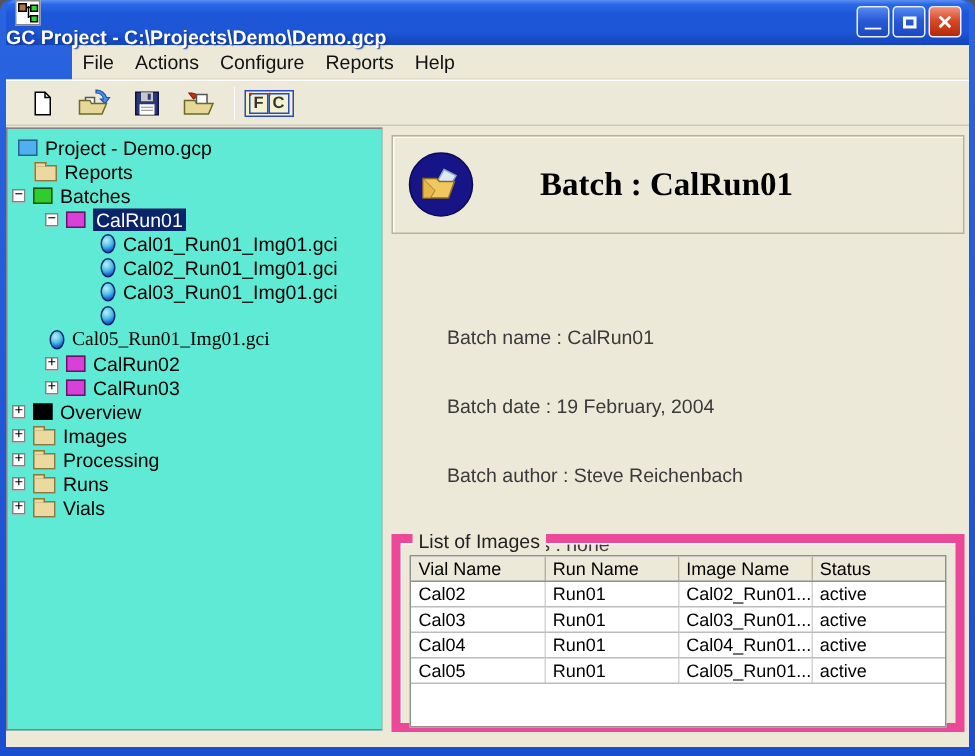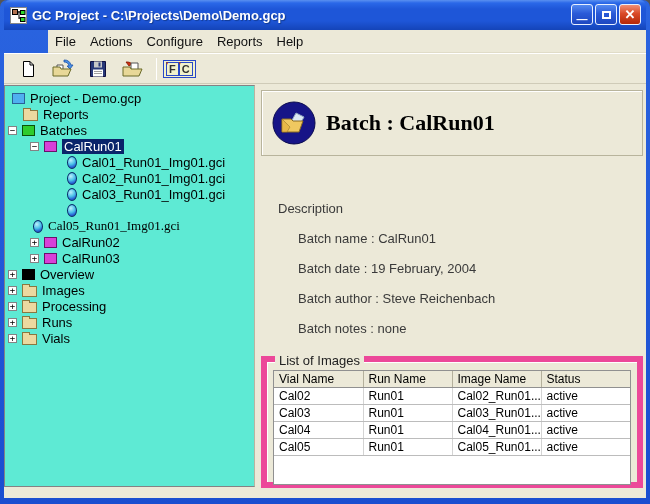--- a/index.html
+++ b/index.html
@@ -7,23 +7,24 @@
   .window{
     position:relative;width:650px;height:504px;
     font-family:"Liberation Sans",sans-serif;
     background:linear-gradient(180deg,#2a64e0,#1a4ed0);
     border-radius:7px 7px 0 0;
     padding:0 4px 5px 4px;
     overflow:hidden;
   }
   
   .titlebar{
-    height:30px;display:flex;align-items:center;position:relative;
+    height:30px;display:flex;align-items:flex-start;position:relative;
     background:linear-gradient(180deg,#5a90f0 0%,#2a68e8 10%,#1e56d8 30%,#1e56d8 70%,#1444b8 100%);
     border-radius:6px 6px 0 0;
+    flex-direction:column;
   }
   .titlebar .app-icon{width:17px;height:17px;margin:0 5px 0 6px;background:#fff;border:1px solid #888;position:relative;flex:0 0 auto;}
   .title-text{color:#fff;font-weight:bold;font-size:13px;text-shadow:1px 1px 1px #123a90;white-space:nowrap;}
   .win-controls{position:absolute;right:5px;top:4px;display:flex;gap:2px;}
   .wbtn{width:22px;height:21px;border-radius:3px;border:1px solid #e8f0ff;
     background:linear-gradient(180deg,#548af0,#2a5ad8 45%,#1e48c0);
     color:#fff;font-size:11px;display:flex;align-items:center;justify-content:center;font-weight:bold;}
   .wbtn.close{background:linear-gradient(180deg,#f09078,#da4a28 45%,#b42808);font-size:13px;}
   .wbtn.min span{margin-top:8px;font-weight:bold;}
   .wbtn.max span{width:9px;height:8px;border:2px solid #fff;display:block;}
@@ -56,24 +57,24 @@
   .ti-orb{width:10px;height:13px;border-radius:50%;border:1px solid #0a2a6a;
     background:radial-gradient(circle at 35% 30%,#bdeefb,#49c0e8 45%,#2a66d8 72%,#183a90);}
   .tlabel{margin-left:5px;}
   .tlabel.selected{background:#0a246a;color:#fff;padding:0 2px;}
   
   .hdr-box{
     position:absolute;left:257px;top:6px;width:382px;height:66px;
     border:1px solid #b8b49c;box-shadow:1px 1px 0 #fff inset;
     display:flex;align-items:center;padding-left:8px;
   }
-  .hdr-title{font-family:"Liberation Serif",serif;font-weight:bold;font-size:22px;color:#000;margin-left:8px;}
+  .hdr-title{font-family:"Liberation Serif",serif;font-weight:bold;font-size:22px;color:#000;margin-left:42px;}
   .desc{position:absolute;left:274px;top:110px;font-size:13px;color:#3a3a3a;}
   .desc .dline{height:30px;line-height:30px;}
-  .desc .field{margin-left:20px;}
+  .desc .field{margin-left:20px;margin-top:16px;}
   .groupbox{
     position:absolute;left:257px;top:272px;width:382px;height:132px;
     border:6px solid #ec4899;box-shadow:1px 1px 0 #fff inset;padding:8px 6px 6px 6px;
   }
   .legend{position:absolute;top:-9px;left:8px;background:#ECE9D8;padding:0 4px;font-size:13px;color:#222;}
   .tbl-wrap{border:1px solid #909090;background:#fff;height:115px;overflow:hidden;}
   table{border-collapse:collapse;width:100%;font-size:12px;table-layout:fixed;}
   th{background:#ECE9D8;font-weight:normal;text-align:left;padding:1px 5px;height:15px;
      border-right:1px solid #b4b09c;border-bottom:1px solid #909090;overflow:hidden;white-space:nowrap;}
   th:last-child{border-right:none;}
@@ -245,21 +246,20 @@
           <circle cx="24" cy="24" r="21" fill="#161487" stroke="#0a0a50"></circle>
           <path d="M26 14 l8 4 -5 9 -8 -4 z" fill="#dce8f4" stroke="#90a8c0"></path>
           <path d="M12 20 h9 l2 2 h10 l-4 11 h-17 z" fill="#f0c860" stroke="#8a6a20"></path>
           <path d="M12 20 l8 8 -3 5 h-5 z" fill="#e8b848" stroke="#8a6a20" stroke-width="0.5"></path>
         </svg>
       </span>
       <span class="hdr-title">Batch : CalRun01</span>
     </div>
 
     <div class="desc">
-      <div class="dline">Description</div>
       <div class="dline field">Batch name : CalRun01</div>
       <div class="dline field">Batch date : 19 February, 2004</div>
       <div class="dline field">Batch author : Steve Reichenbach</div>
       <div class="dline field">Batch notes : none</div>
     </div>
 
     <div class="groupbox">
       <span class="legend">List of Images</span>
       <div class="tbl-wrap">
         <table>

